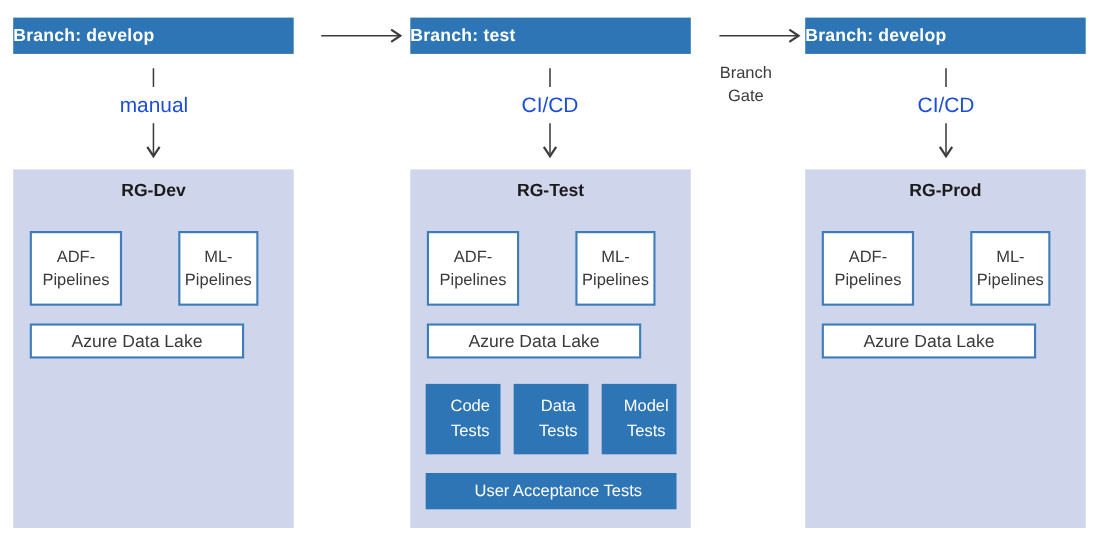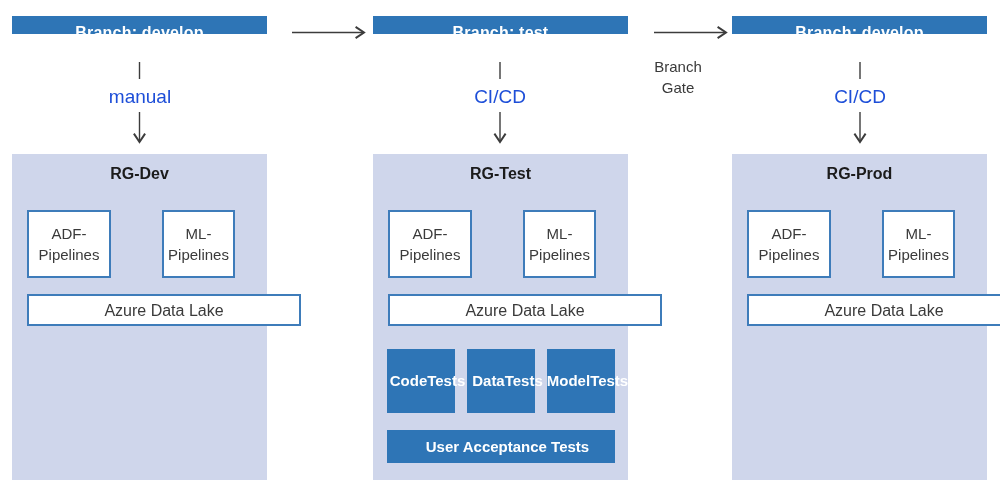--- a/index.html
+++ b/index.html
@@ -18,27 +18,26 @@
   svg.overlay {
     position: absolute;
     left: 0; top: 0;
     width: 1000px; height: 490px;
     pointer-events: none;
   }
   .branch {
     position: absolute;
     top: 16px;
     width: 255px;
-    height: 18px;
+    height: 33px;
     background: #2e75b6;
     color: #ffffff;
     font-size: 16px;
     font-weight: 600;
     line-height: 33px;
-    text-align: center;
     letter-spacing: 0.2px;
   }
   .conn-label {
     position: absolute;
     top: 86px;
     width: 140px;
     text-align: center;
     font-size: 19px;
     color: #1d4ed8;
   }
@@ -86,33 +85,33 @@
   .wbox.small {
     top: 56px;
     width: 84px;
     height: 68px;
   }
   .wbox.adf { left: 15px; }
   .wbox.ml  { left: 150px; width: 73px; }
   .wbox.lake {
     top: 140px;
     left: 15px;
-    width: 274px;
+    width: 195px;
     height: 32px;
     font-size: 16px;
   }
   .bbox {
     position: absolute;
     box-sizing: border-box;
     background: #2e75b6;
     color: #ffffff;
     font-size: 15px;
-    font-weight: 700;
+    font-weight: 400;
     display: flex;
-    flex-direction: row;
+    flex-direction: column;
     align-items: center;
     justify-content: center;
     text-align: center;
     line-height: 22px;
     padding-left: 13px;
   }
   .bbox.test {
     top: 195px;
     width: 68px;
     height: 64px;

